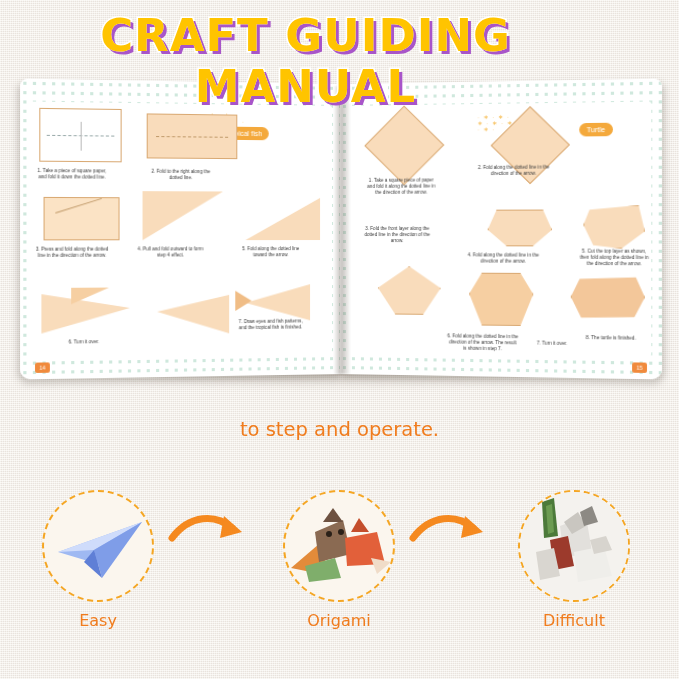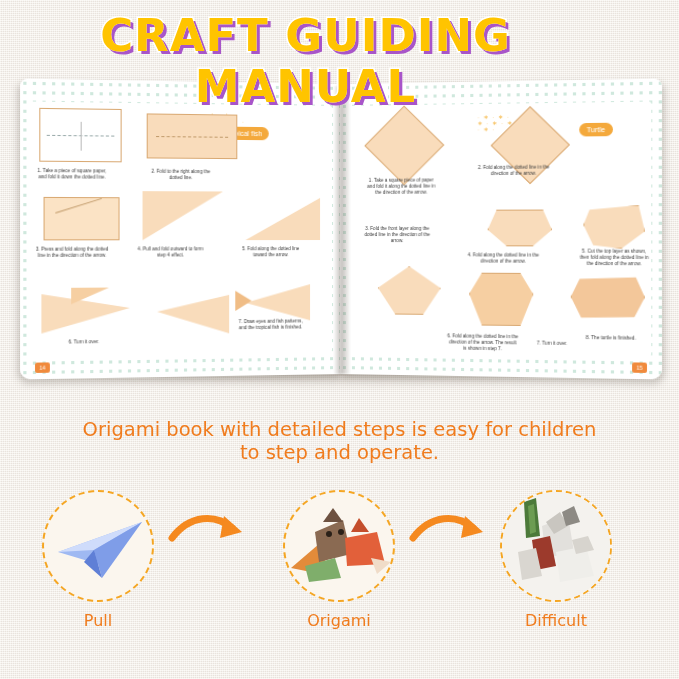--- a/index.html
+++ b/index.html
@@ -294,36 +294,35 @@
       <div class="step w60" style="left:168px; top:232px;">7. Turn it over.</div>
       <div class="step w60" style="left:224px; top:226px;">8. The turtle is finished.</div>
     </div>
     <div class="pagenum r">15</div>
   </div>
 
   <div class="spine"></div>
 </div>
 
 <div class="caption">
-  <div>Origami book with detailed steps is easy for children</div>
   <div>to step and operate.</div>
 </div>
 
 <div class="levels">
 
   <div class="level" style="left:38px; top:0;">
     <div class="circle">
       <svg width="112" height="112" viewBox="0 0 112 112">
         <polygon points="14,60 98,30 54,72" fill="#9fb9f2"></polygon>
         <polygon points="14,60 98,30 50,58" fill="#cfdcfb"></polygon>
         <polygon points="50,58 98,30 58,86" fill="#7f9de8"></polygon>
         <polygon points="50,58 58,86 40,70" fill="#5f7fd6"></polygon>
       </svg>
     </div>
-    <div class="label">Pull</div>
+    <div class="label">Easy</div>
   </div>
 
   <div class="arrow" style="left:168px;">
     <svg width="78" height="34" viewBox="0 0 78 34">
       <path d="M4 26 C 22 2, 48 2, 64 16" stroke="#f5891f" stroke-width="7" fill="none" stroke-linecap="round"></path>
       <polygon points="56,4 74,20 52,26" fill="#f5891f"></polygon>
     </svg>
   </div>
 
   <div class="level" style="left:279px; top:0;">
@@ -343,21 +342,21 @@
     <div class="label">Origami</div>
   </div>
 
   <div class="arrow" style="left:409px;">
     <svg width="78" height="34" viewBox="0 0 78 34">
       <path d="M4 26 C 22 2, 48 2, 64 16" stroke="#f5891f" stroke-width="7" fill="none" stroke-linecap="round"></path>
       <polygon points="56,4 74,20 52,26" fill="#f5891f"></polygon>
     </svg>
   </div>
 
-  <div class="level" style="left:496px; top:0;">
+  <div class="level" style="left:514px; top:0;">
     <div class="circle">
       <svg width="112" height="112" viewBox="0 0 112 112">
         <rect x="0" y="0" width="112" height="112" fill="#f4f2ee"></rect>
         <polygon points="22,10 34,6 38,44 24,46" fill="#4c7a3a"></polygon>
         <polygon points="26,14 32,12 34,40 28,42" fill="#6c9c52"></polygon>
         <polygon points="40,34 66,24 72,60 44,66" fill="#e2e0dc"></polygon>
         <polygon points="44,30 58,20 66,34 52,42" fill="#c9c6c0"></polygon>
         <polygon points="30,48 48,44 54,74 34,78" fill="#9c3a2c"></polygon>
         <polygon points="54,60 84,54 92,84 58,90" fill="#efeeea"></polygon>
         <polygon points="70,48 86,44 92,58 74,62" fill="#d7d4ce"></polygon>

